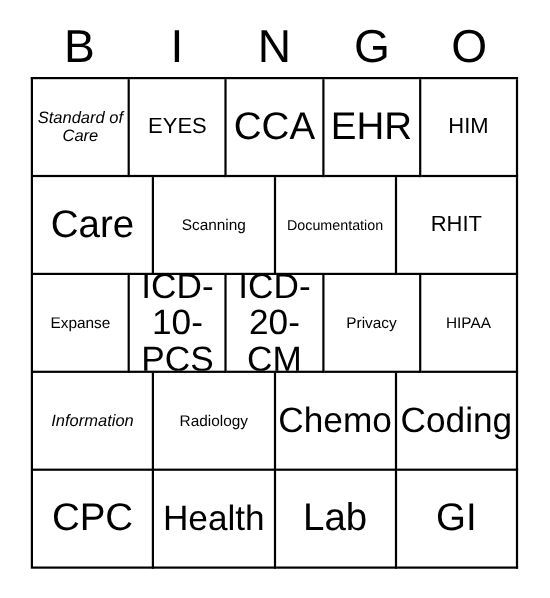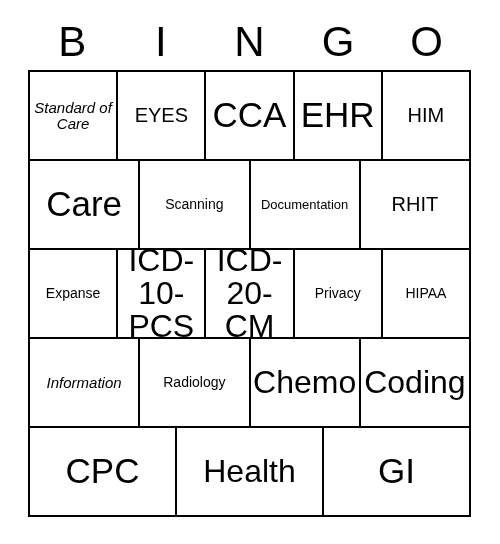--- a/index.html
+++ b/index.html
@@ -158,18 +158,21 @@
     </div>
 
     <div class="grid-row">
       <div class="cell">
           <span class="cell-text sz-xl">CPC</span>
         </div>
       <div class="cell">
           <span class="cell-text sz-md">Health</span>
         </div>
       <div class="cell">
+          <span class="cell-text sz-xl">Lab</span>
+        </div>
+      <div class="cell">
           <span class="cell-text sz-xl">GI</span>
         </div>
     </div>
 
   </div>
 </div>
 
 </body></html>

